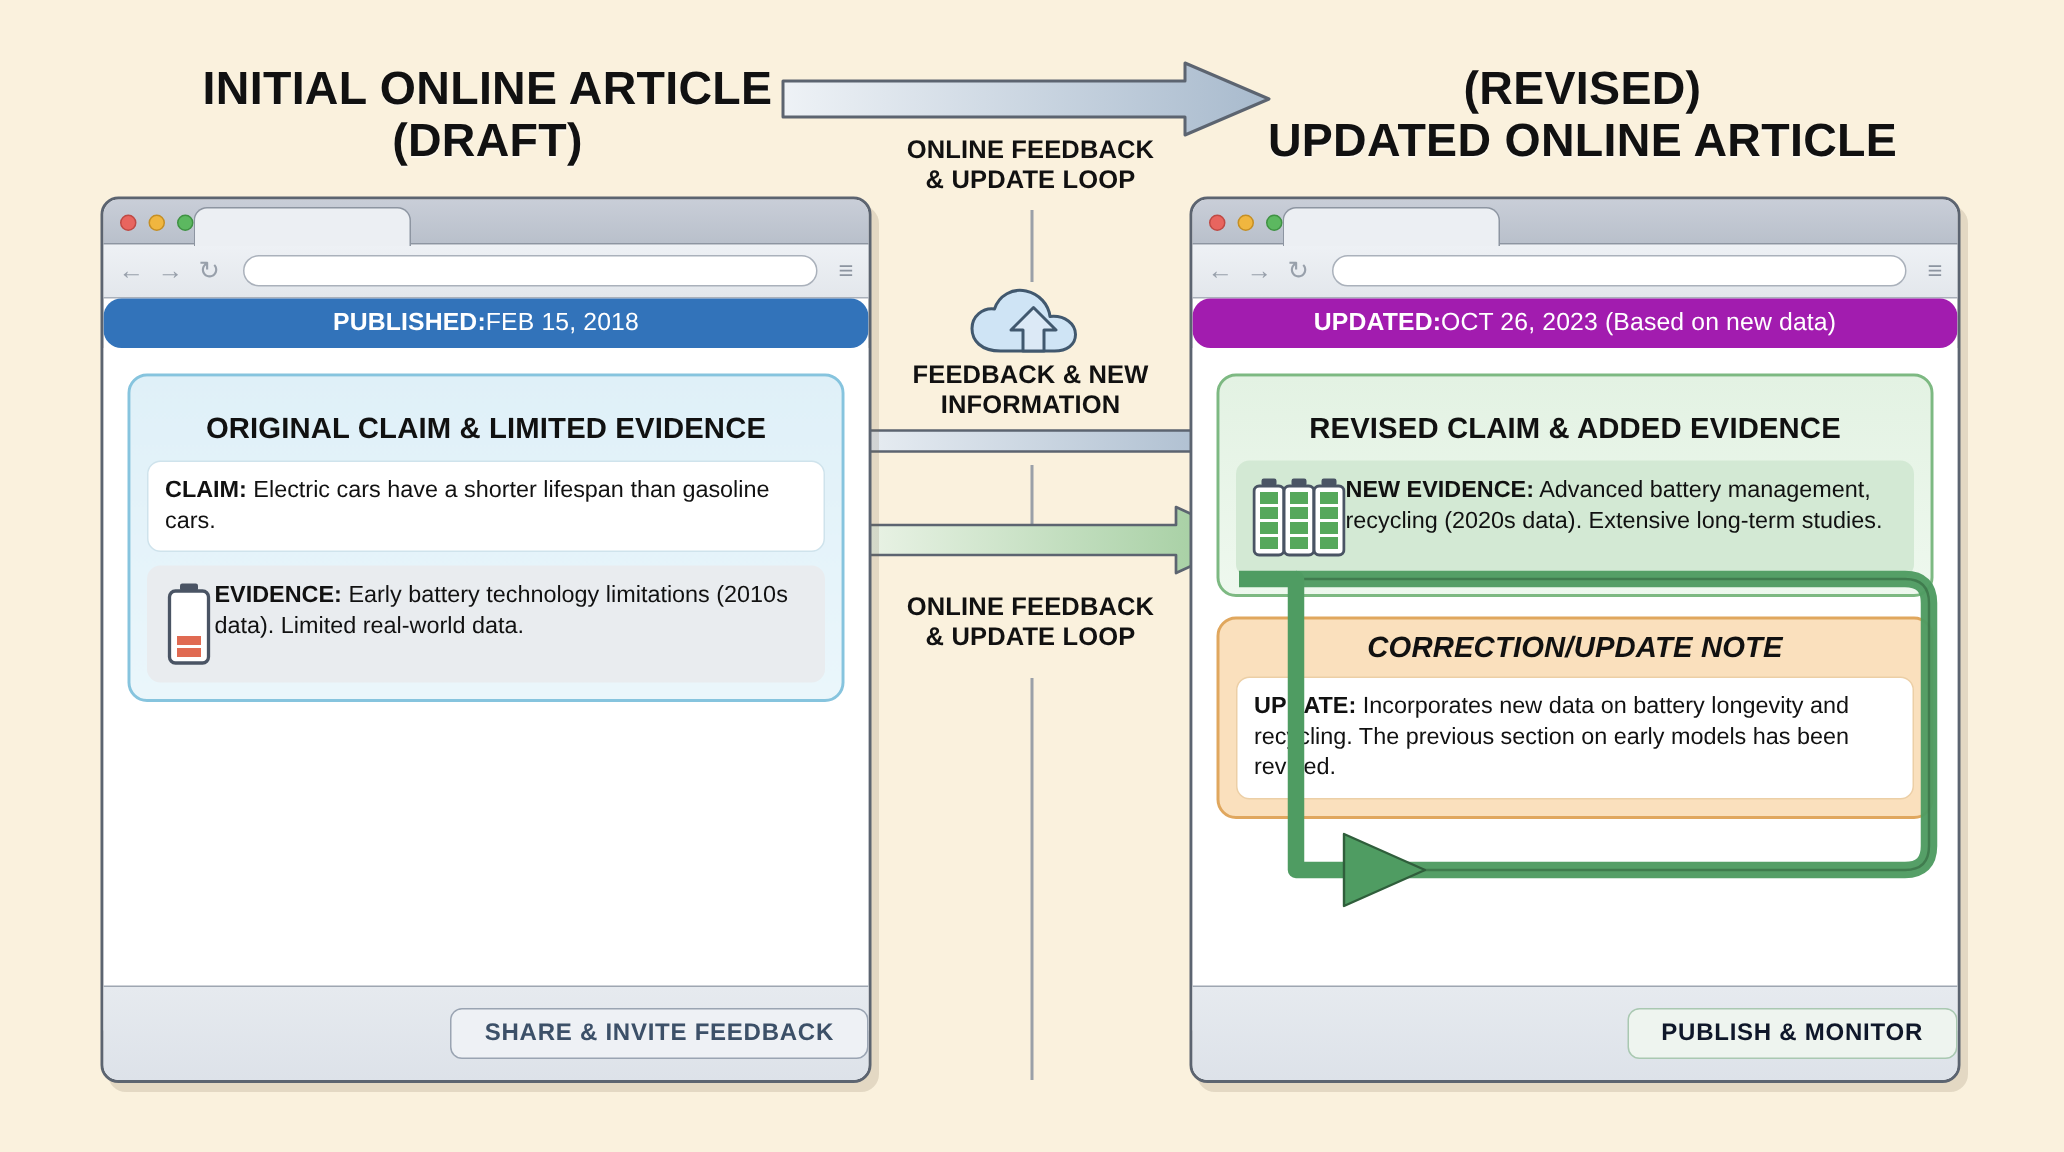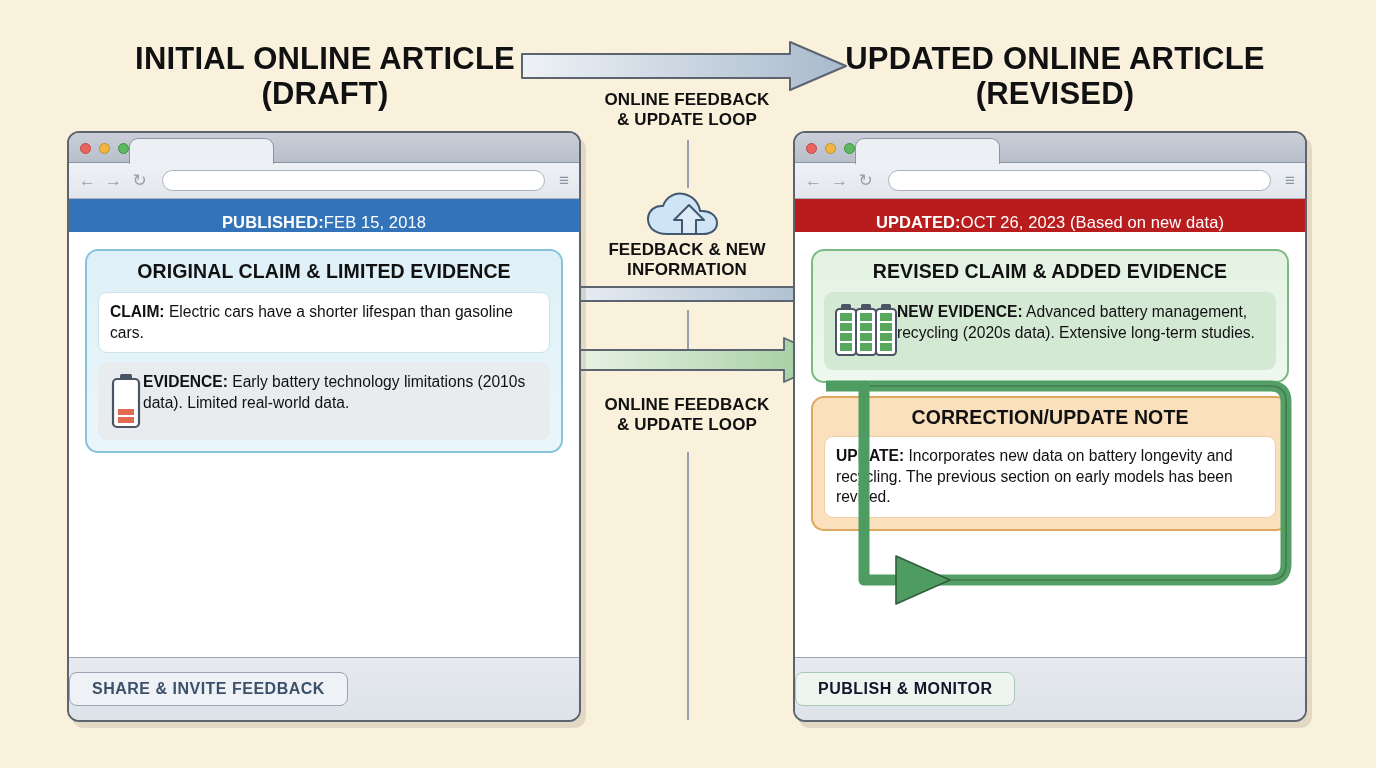--- a/index.html
+++ b/index.html
@@ -66,44 +66,44 @@
     display: flex; align-items: center; padding: 0 10px; gap: 9px;
   }
   .navicon { color: #98a0ab; font-size: 17px; width: 17px; text-align: center; line-height: 1; }
   .urlbar {
     flex: 1; height: 21px; background: #ffffff;
     border: 1px solid #aab1bb; border-radius: 11px; margin: 0 5px;
   }
   .menuicon { color: #8d95a1; font-size: 17px; line-height: 1; }
 
   .statusbar {
-    height: 33px; display: flex; align-items: flex-end; justify-content: center;
-    color: #ffffff; font-size: 16.5px; letter-spacing: .1px;
+    height: 33px; display: flex; align-items: center; justify-content: center;
+    color: #ffffff; font-size: 16.5px; letter-spacing: .1px; border-radius: 12px;
   }
   .statusbar b { font-weight: bold; }
   .sb-blue  { background: #3273ba; }
-  .sb-green { background: #b91c1c; }
+  .sb-green { background: #a21caf; }
 
   .content { position: relative; background: #ffffff; height: 455px; padding: 17px 16px 0; }
 
   .footer {
     position: absolute; left: 0; right: 0; bottom: 0; height: 63px;
     background: linear-gradient(180deg,#e6eaef 0%,#dde2e9 100%);
     border-top: 1px solid #9ea6b1;
-    display: flex; align-items: center; justify-content: flex-start;
+    display: flex; align-items: center; justify-content: flex-end;
   }
   .ftr-btn {
     font-size: 16px; font-weight: bold; letter-spacing: .5px;
     padding: 7px 22px; border-radius: 8px; background: #eef1f5;
   }
   #share-feedback-button   { color: #3c5068; border: 1px solid #9aa4b2; }
   #publish-monitor-button  { color: #0f172a; border: 1px solid #a9c8b1; background:#eef4ef; }
 
   
-  .card { border-radius: 13px; padding: 9px 11px 11px; }
+  .card { border-radius: 13px; padding: 24px 11px 11px; }
   .card-hd {
     text-align: center; font-weight: bold; font-size: 19.5px;
     color: #111111; margin-bottom: 9px; letter-spacing: .1px;
   }
   .inner {
     background: #ffffff; border-radius: 9px;
     padding: 9px 11px; font-size: 15.6px; line-height: 1.33; color: #111111;
   }
   .inner b { font-weight: bold; }
 
@@ -124,21 +124,21 @@
     border-radius: 9px; padding: 10px 11px; margin-top: 9px;
     font-size: 15.6px; line-height: 1.33; color: #111111;
   }
   #evidence-old { background: #e9ecef; }
   #evidence-new { background: #d3e9d4; }
 
   #correction-note-card {
     background: #fae0bd; border: 2px solid #e0a75e;
     border-radius: 13px; padding: 8px 11px 11px; margin-top: 13px;
   }
-  #correction-note-card .card-hd { margin-bottom: 7px; font-size: 19.5px; }
+  #correction-note-card .card-hd { margin-bottom: 7px; font-size: 19.5px; font-style: italic; }
   #correction-note-card .inner { border: 1px solid #eccfa6; }
 
   
   .mid-label {
     position: absolute; text-align: center; width: 230px; left: 572px;
     font-weight: bold; font-size: 17px; line-height: 1.16; color: #111111;
     letter-spacing: .1px;
   }
   #label-loop-top    { top: 90px; }
   #label-feedback    { top: 240px; }
@@ -157,22 +157,22 @@
 </head>
 <body>
 
 <div class="stage">
 
   <div class="title" id="title-left">
     <div>INITIAL ONLINE ARTICLE</div>
     <div>(DRAFT)</div>
   </div>
   <div class="title" id="title-right">
+    <div>(REVISED)</div>
     <div>UPDATED ONLINE ARTICLE</div>
-    <div>(REVISED)</div>
   </div>
 
   <svg class="arrow-svg" id="arrow-top" style="left:520px; top:40px;" width="330" height="52" viewBox="0 0 330 52">
     <defs>
       <linearGradient id="gTop" x1="0" y1="0" x2="1" y2="0">
         <stop offset="0" stop-color="#eef2f6"></stop>
           <stop offset="1" stop-color="#a8bacd"></stop>
       </linearGradient>
     </defs>
     <path d="M2 14 L270 14 L270 2 L326 26 L270 50 L270 38 L2 38 Z" fill="url(#gTop)" stroke="#5c6470" stroke-width="2" stroke-linejoin="round"></path>

